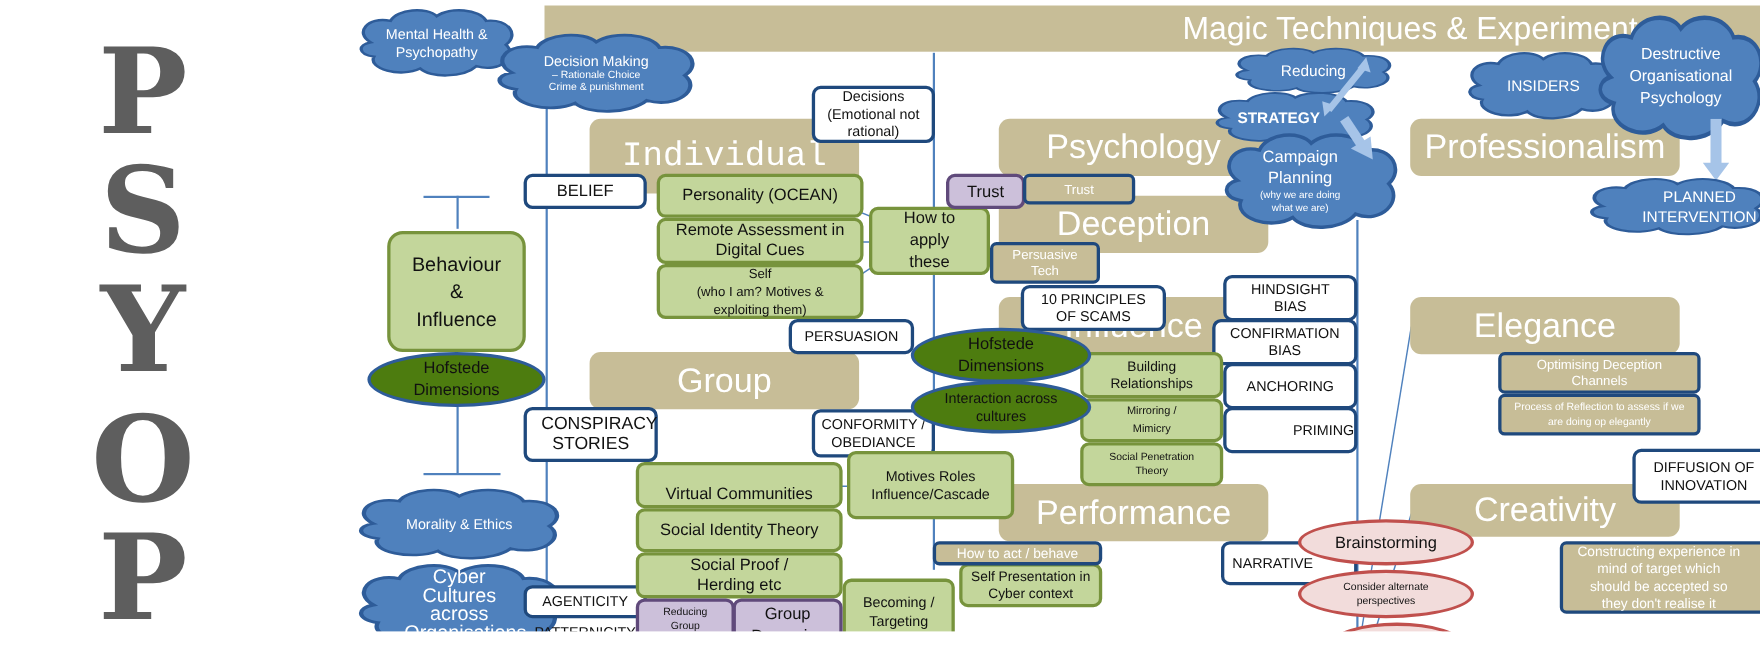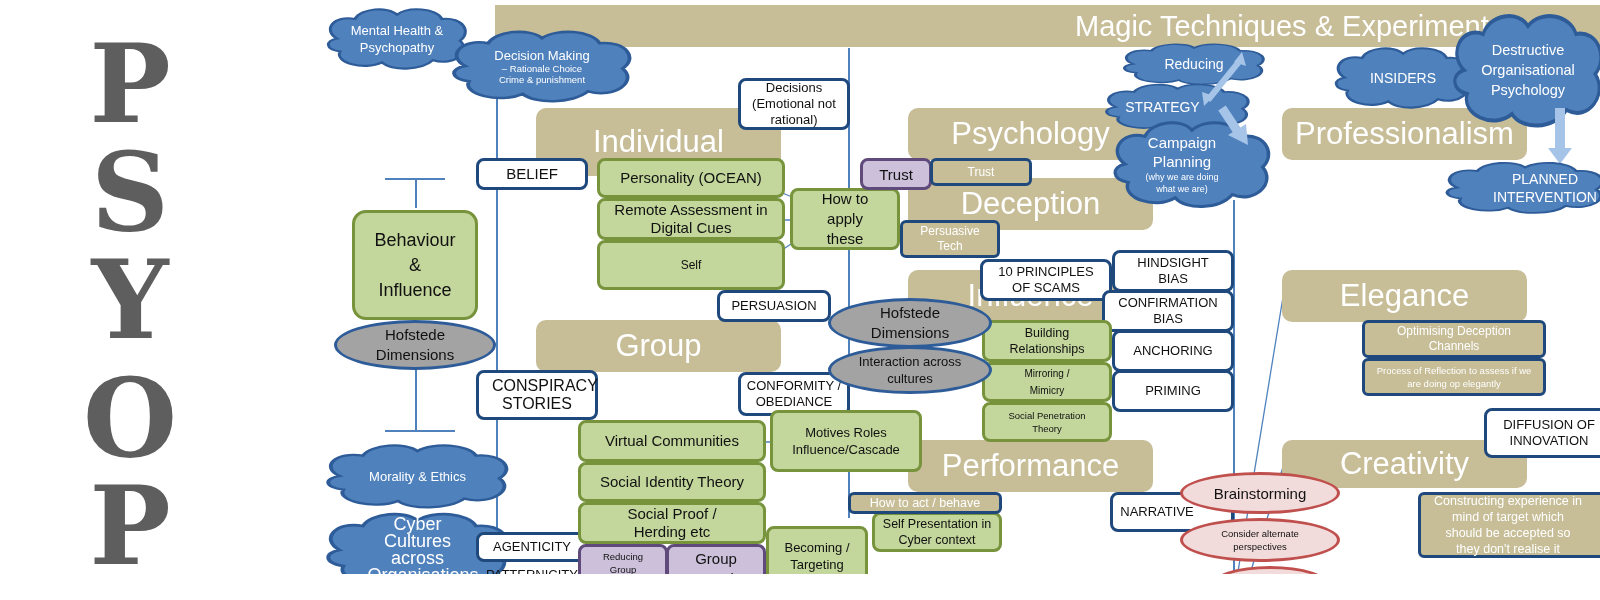--- a/index.html
+++ b/index.html
@@ -17,21 +17,21 @@
   .tan.big { font-size:31px; }
   
   .wbox { background:#ffffff; border:3px solid #1f497d; border-radius:8px; color:#111; font-size:13px; line-height:16px; }
   
   .gbox { background:#c3d69b; border:3px solid #77933c; border-radius:8px; color:#111; font-size:14px; line-height:18px; }
   
   .pbox { background:#ccc0da; border:3px solid #604a7b; border-radius:8px; color:#111; }
   
   .tbox { background:#c7bd97; border:3px solid #1f497d; border-radius:6px; color:#fff; font-size:12px; line-height:15px; }
   
-  .ellipse { background:#a3a3a3; border:3px solid #2e5c99; border-radius:50%; color:#111; }
+  .ellipse { background:#4d7c0f; border:3px solid #2e5c99; border-radius:50%; color:#111; }
   
   .pellipse { background:#f2dcdb; border:3px solid #c0504d; border-radius:50%; color:#111; }
   
   .cloud { color:#fff; }
   .cloud svg { position:absolute; left:0; top:0; width:100%; height:100%; overflow:visible; }
   .cloud .ctext { position:absolute; inset:0; display:flex; flex-direction:column; align-items:center; justify-content:center; text-align:center; }
   .line { position:absolute; background:#4f81bd; }
   .torn { position:absolute; left:300px; right:0; bottom:0; height:26px; background:#fff; }
 </style>
 </head>
@@ -59,21 +59,21 @@
   <line x1="770" y1="258" x2="812" y2="230" stroke="#4f81bd" stroke-width="1.3"></line>
   <line x1="748" y1="442" x2="790" y2="442" stroke="#4f81bd" stroke-width="1.3"></line>
   <line x1="1283" y1="297" x2="1235" y2="590" stroke="#4f81bd" stroke-width="1.3"></line>
   <line x1="1283" y1="467" x2="1245" y2="590" stroke="#4f81bd" stroke-width="1.3"></line>
 </svg>
 
 <div class="abs tan center" style="left:495px;top:5px;width:1105px;height:42px;border-radius:0;font-size:29px;padding-left:580px;justify-content:flex-start;">
   <span>Magic Techniques &amp; Experiment</span>
 </div>
 
-<div class="abs tan big center" style="left:536px;top:108px;width:245px;height:68px;">
+<div class="abs tan big center" style="left:536px;top:108px;width:245px;height:68px;font-family:Liberation Mono, monospace;">
     <span>Individual</span>
   </div>
 <div class="abs tan big center" style="left:536px;top:320px;width:245px;height:52px;">
     <span>Group</span>
   </div>
 <div class="abs tan big center" style="left:908px;top:108px;width:245px;height:52px;">
     <span>Psychology</span>
   </div>
 <div class="abs tan big center" style="left:908px;top:178px;width:245px;height:52px;">
     <span>Deception</span>
@@ -129,21 +129,21 @@
     </div>
 </div>
 <div class="abs cloud" style="left:1118px;top:42px;width:152px;height:44px;font-size:14px;">
   <svg viewBox="0 0 100 60" preserveAspectRatio="none">
       <path d="M10,30 C0,22 8,8 22,12 C26,2 44,0 50,8 C58,0 76,2 80,12 C94,10 100,24 92,32 C100,42 88,56 74,50 C66,60 46,60 40,52 C28,60 8,52 12,42 C2,40 2,32 10,30Z" fill="#4f81bd" stroke="#2e5c99" stroke-width="2"></path>
     </svg>
   <div class="ctext">
       <span>Reducing</span>
     </div>
 </div>
-<div class="abs cloud" style="left:1100px;top:82px;width:155px;height:50px;font-size:14px;">
+<div class="abs cloud" style="left:1100px;top:82px;width:155px;height:50px;font-size:14px;font-weight:bold;">
   <svg viewBox="0 0 100 60" preserveAspectRatio="none">
       <path d="M10,30 C0,22 8,8 22,12 C26,2 44,0 50,8 C58,0 76,2 80,12 C94,10 100,24 92,32 C100,42 88,56 74,50 C66,60 46,60 40,52 C28,60 8,52 12,42 C2,40 2,32 10,30Z" fill="#4f81bd" stroke="#2e5c99" stroke-width="2"></path>
     </svg>
   <div class="ctext" style="padding-right:30px;">
       <span>STRATEGY</span>
     </div>
 </div>
 <div class="abs cloud" style="left:1108px;top:118px;width:168px;height:92px;">
   <svg viewBox="0 0 100 60" preserveAspectRatio="none">
       <path d="M10,30 C0,22 8,8 22,12 C26,2 44,0 50,8 C58,0 76,2 80,12 C94,10 100,24 92,32 C100,42 88,56 74,50 C66,60 46,60 40,52 C28,60 8,52 12,42 C2,40 2,32 10,30Z" fill="#4f81bd" stroke="#2e5c99" stroke-width="2"></path>
@@ -211,55 +211,56 @@
   </div>
 <div class="abs wbox center" style="left:738px;top:372px;width:112px;height:44px;">
     <span style="width:100px">CONFORMITY / OBEDIANCE</span>
   </div>
 <div class="abs wbox center" style="left:476px;top:532px;width:112px;height:30px;">
     <span>AGENTICITY</span>
   </div>
 <div class="abs center" style="left:476px;top:564px;width:112px;height:20px;font-size:13px;color:#111;">
     <span>PATTERNICITY</span>
   </div>
-<div class="abs wbox center" style="left:980px;top:238px;width:132px;height:42px;margin-top:21px;">
+<div class="abs wbox center" style="left:928px;top:238px;width:132px;height:42px;margin-top:21px;">
     <span style="width:100px">10 PRINCIPLES OF SCAMS</span>
   </div>
 <div class="abs wbox center" style="left:1112px;top:250px;width:122px;height:42px;">
     <span style="width:80px">HINDSIGHT BIAS</span>
   </div>
 <div class="abs wbox center" style="left:1102px;top:290px;width:132px;height:42px;">
     <span style="width:110px">CONFIRMATION BIAS</span>
   </div>
 <div class="abs wbox center" style="left:1112px;top:330px;width:122px;height:42px;">
     <span>ANCHORING</span>
   </div>
-<div class="abs wbox center" style="left:1112px;top:370px;width:122px;height:42px;">
+<div class="abs wbox center" style="left:1112px;top:370px;width:122px;height:42px;justify-content:flex-end;">
     <span>PRIMING</span>
   </div>
 <div class="abs wbox center" style="left:1110px;top:492px;width:124px;height:40px;">
     <span style="padding-right:30px">NARRATIVE</span>
   </div>
 <div class="abs wbox center" style="left:1484px;top:408px;width:130px;height:50px;">
     <span style="width:100px">DIFFUSION OF INNOVATION</span>
   </div>
 
 <div class="abs gbox center" style="left:597px;top:158px;width:188px;height:40px;font-size:15px;">
     <span>Personality (OCEAN)</span>
   </div>
 <div class="abs gbox center" style="left:597px;top:198px;width:188px;height:42px;font-size:15px;">
     <span style="width:160px">Remote Assessment in Digital Cues</span>
   </div>
 <div class="abs gbox center" style="left:597px;top:240px;width:188px;height:50px;flex-direction:column;font-size:12px;line-height:16px;">
   <span>Self</span>
+  <span style="width:140px">(who I am? Motives &amp; exploiting them)</span>
 </div>
 <div class="abs gbox center" style="left:790px;top:188px;width:110px;height:62px;font-size:15px;line-height:20px;">
     <span style="width:70px">How to apply these</span>
   </div>
-<div class="abs gbox center" style="left:578px;top:420px;width:188px;height:42px;font-size:15px;">
+<div class="abs gbox center" style="left:578px;top:420px;width:188px;height:42px;font-size:15px;align-items:flex-end;">
     <span>Virtual Communities</span>
   </div>
 <div class="abs gbox center" style="left:770px;top:410px;width:152px;height:62px;font-size:13px;line-height:17px;">
     <span style="width:115px">Motives Roles Influence/Cascade</span>
   </div>
 <div class="abs gbox center" style="left:578px;top:462px;width:188px;height:40px;font-size:15px;">
     <span>Social Identity Theory</span>
   </div>
 <div class="abs gbox center" style="left:578px;top:502px;width:188px;height:42px;font-size:15px;">
     <span style="width:120px">Social Proof / Herding etc</span>

